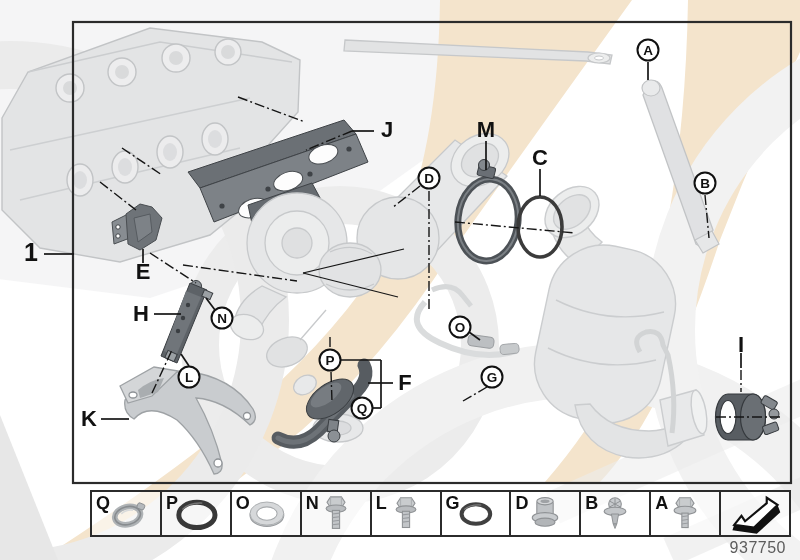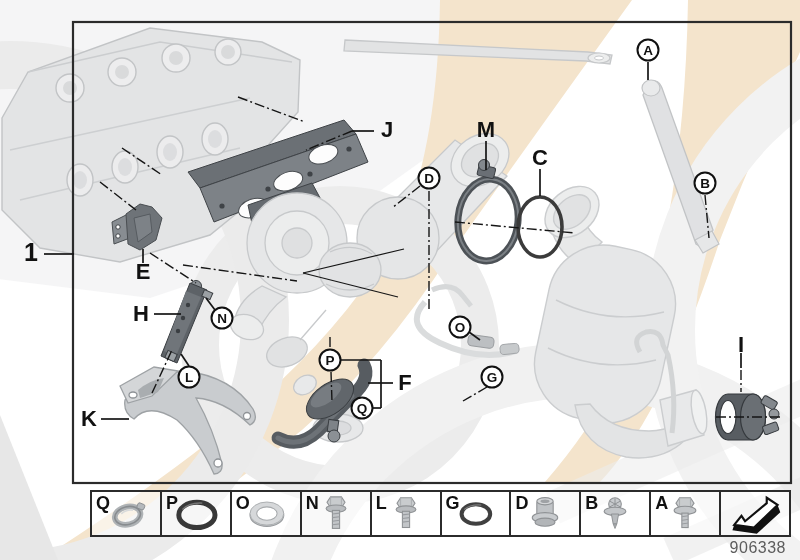--- a/index.html
+++ b/index.html
@@ -404,15 +404,15 @@
 
     <div class="cell">
       <svg width="56" height="40" viewBox="0 0 62 44">
         <polygon points="8,34 30,37 56,12 59,20 33,44 6,40" fill="#111"></polygon>
         <polygon points="44,4 56,12 30,37 8,34 16,24 20,30 44,10" fill="#fff" stroke="#111" stroke-width="2.4" stroke-linejoin="miter"></polygon>
       </svg>
     </div>
 
   </div>
 
-  <div id="docnum">906338</div>
+  <div id="docnum">937750</div>
 
 </div>
 
 </body></html>

